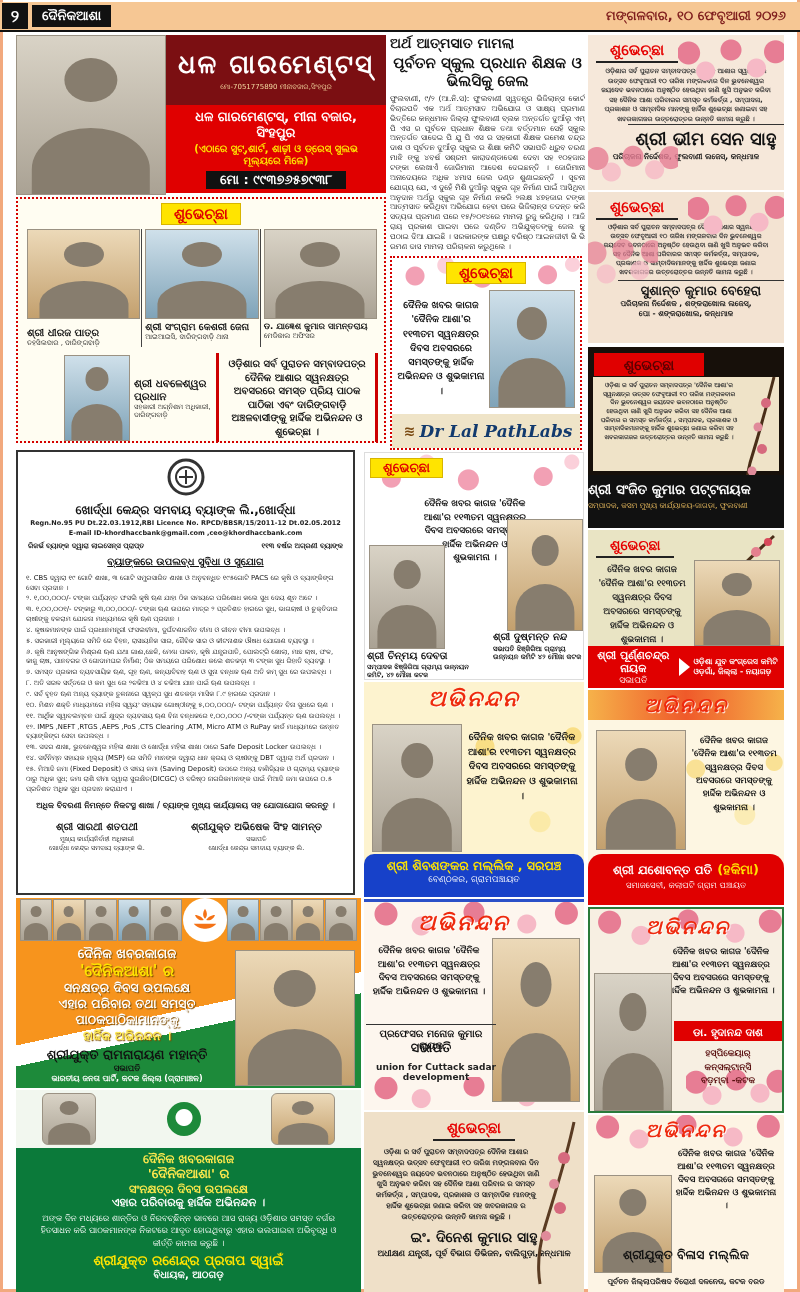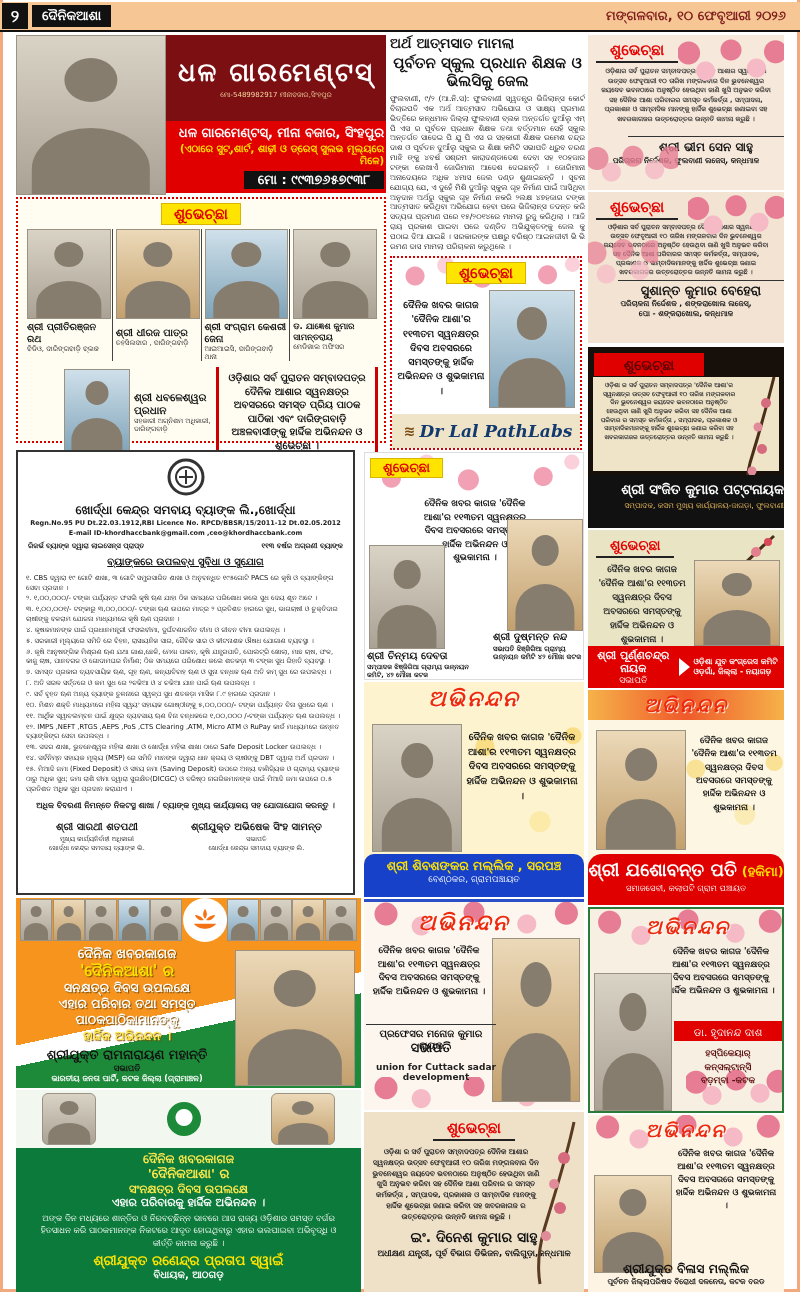--- a/index.html
+++ b/index.html
@@ -62,21 +62,21 @@
   .sig{display:flex;justify-content:space-around;}
   .sig .sname{font-weight:bold;font-size:10px;}
   .sig .srole{font-size:6.5px;text-align:center;}
   
   .kicker{font-weight:bold;font-size:14px;}
   .headline{font-weight:bold;font-size:15px;text-align:center;margin:2px 0 4px;}
   .body-text{font-size:7.6px;line-height:1.3;text-align:justify;}
   
   .redband{background:#e00000;color:#fff;}
   .blueband{background:#1741c9;color:#fff;text-align:center;}
-  .blackband{background:#111;color:#fff;text-align:right;}
+  .blackband{background:#111;color:#fff;text-align:left;}
   .arrow-right{width:0;height:0;border-top:9px solid transparent;border-bottom:9px solid transparent;
                border-left:11px solid #fff;}
   .lotus-circle{background:#fff;border-radius:50%;display:flex;align-items:center;justify-content:center;}
   .leader{width:30px;height:40px;}
   .helix{color:#7a4a12;font-weight:bold;font-size:14px;letter-spacing:-2px;}
   .pathlabs-brand{font-family:"DejaVu Serif","Liberation Serif",serif;font-style:italic;font-weight:bold;
                   font-size:17px;color:#123a6e;}
 </style>
 </head>
 <body>
@@ -91,40 +91,35 @@
     <div class="pgnum">୨</div>
     <div class="masthead">ଦୈନିକଆଶା</div>
     <div class="hdate">ମଙ୍ଗଳବାର, ୧୦ ଫେବୃଆରୀ ୨୦୨୬</div>
   </div>
 
   <div class="abs" style="left:16px;top:35px;width:370px;height:158px;display:flex;">
     <div class="photo" style="width:148px;height:158px;"></div>
     <div style="flex:1;display:flex;flex-direction:column;">
       <div style="background:#7b0f12;color:#fff;text-align:center;flex:1;display:flex;flex-direction:column;justify-content:center;">
         <div style="font-weight:bold;font-size:26px;letter-spacing:2px;">ଧଳ ଗାରମେଣ୍ଟସ୍</div>
-        <div style="font-size:7px;color:#f4d9a0;margin-top:3px;">ମୋ-5489982917    ମୀନାବଜାର,ସିଂହପୁର</div>
-      </div>
-      <div class="redband" style="padding:4px 2px;text-align:right;">
+        <div style="font-size:7px;color:#f4d9a0;margin-top:3px;">ମୋ-7051775890    ମୀନାବଜାର,ସିଂହପୁର</div>
+      </div>
+      <div class="redband" style="padding:4px 10px;text-align:center;">
         <div style="font-weight:bold;font-size:13px;">ଧଳ ଗାରମେଣ୍ଟସ୍, ମୀନା ବଜାର, ସିଂହପୁର</div>
         <div style="color:#ffe400;font-weight:bold;font-size:10px;margin:2px 0;">(ଏଠାରେ ସୁଟ୍,ଶାର୍ଟ, ଶାଢ଼ୀ ଓ ଡ୍ରେସ୍ ସୁଲଭ ମୂଲ୍ୟରେ ମିଳେ)</div>
         <div style="background:#111;color:#fff;font-weight:bold;font-size:13px;display:inline-block;padding:1px 14px;">ମୋ : ୯୯୩୭୬୫୭୯୩୮</div>
       </div>
     </div>
   </div>
 
   <div class="abs dotted" style="left:16px;top:197px;width:370px;height:246px;padding:4px 6px;">
     <div style="text-align:center;">
       <span class="chip">ଶୁଭେଚ୍ଛା</span>
     </div>
     <div style="display:flex;margin-top:4px;">
-      <div style="flex:1;border-right:1px solid #444;padding:0 3px;text-align:left;">
-        <div class="photo" style="width:100%;height:88px;"></div>
-        <div style="font-weight:bold;font-size:9.5px;margin-top:2px;">ଶ୍ରୀ ପ୍ରୀତିରଞ୍ଜନ ରଥ</div>
-        <div style="font-size:7px;">ବିଡିଓ, ଦାରିଙ୍ଗବାଡ଼ି ବ୍ଲକ</div>
-      </div>
       <div style="flex:1;border-right:1px solid #444;padding:0 3px;">
         <div class="photo warm" style="width:100%;height:88px;"></div>
         <div style="font-weight:bold;font-size:10px;margin-top:8px;">ଶ୍ରୀ ଧୀରଜ ପାତ୍ର</div>
         <div style="font-size:7px;">ତହସିଲଦାର , ଦାରିଙ୍ଗବାଡ଼ି</div>
       </div>
       <div style="flex:1;border-right:1px solid #444;padding:0 3px;">
         <div class="photo blue" style="width:100%;height:88px;"></div>
         <div style="font-weight:bold;font-size:9.5px;margin-top:2px;">ଶ୍ରୀ ସଂଗ୍ରାମ କେଶରୀ ଜେନା</div>
         <div style="font-size:7px;">ଆଇଆଇସି, ଦାରିଙ୍ଗବାଡ଼ି ଥାନା</div>
       </div>
@@ -313,21 +308,21 @@
     <div style="text-align:center;font-weight:bold;font-size:8.5px;margin-top:2px;">ଅଧୀକ୍ଷଣ ଯନ୍ତ୍ରୀ, ପୂର୍ବ ବିଭାଗ ଡିଭିଜନ, ବାଲିଗୁଡ଼ା,କନ୍ଧମାଳ</div>
   </div>
 
   <div class="abs" style="left:588px;top:35px;width:196px;height:155px;background:#f6e8da;overflow:hidden;">
     <div class="deco petals-rose" style="left:90px;top:0;width:106px;height:60px;"></div>
     <div class="deco petals-rose" style="left:0;top:110px;width:90px;height:45px;opacity:.8;"></div>
     <div style="margin:5px 0 0 8px;">
       <span class="red-title">ଶୁଭେଚ୍ଛା</span>
     </div>
     <div style="margin:4px 10px 0;font-size:6.6px;font-weight:bold;text-align:center;line-height:1.45;color:#333;">ଓଡ଼ିଶାର ସର୍ବ ପୁରାତନ ସମ୍ବାଦପତ୍ର ଦୈନିକ ଆଶାର ସ୍ୱନକ୍ଷତ୍ର ଉତ୍ସବ ଫେବୃଆରୀ ୧୦ ତାରିଖ ମଙ୍ଗଳବାର ଦିନ ଭୁବନେଶ୍ୱର ଜୟଦେବ ଭବନଠାରେ ଅନୁଷ୍ଠିତ ହେଉଥିବା ଜାଣି ଖୁସି ଅନୁଭବ କରିବା ସହ ଦୈନିକ ଆଶା ପରିବାରର ସମସ୍ତ କର୍ମକର୍ତ୍ତା , ସମ୍ପାଦନା, ପ୍ରକାଶନ ଓ ସାମ୍ବାଦିକ ମାନଙ୍କୁ ହାର୍ଦ୍ଦିକ ଶୁଭେଚ୍ଛା ଜଣାଇବା ସହ ଖବରକାଗଜର ଉତ୍ତରୋତ୍ତର ଉନ୍ନତି କାମନା କରୁଛି ।</div>
-    <div style="text-align:center;font-weight:bold;font-size:12px;margin-top:12px;border-top:1px solid #333;padding-top:3px;margin-left:40px;">ଶ୍ରୀ ଭୀମ ସେନ ସାହୁ</div>
+    <div style="text-align:center;font-weight:bold;font-size:18px;margin-top:0;border-top:1px solid #333;padding-top:3px;margin-left:40px;">ଶ୍ରୀ ଭୀମ ସେନ ସାହୁ</div>
     <div style="text-align:center;font-weight:bold;font-size:7.5px;margin-top:2px;">ପରିଚାଳନା ନିର୍ଦ୍ଦେଶକ, ଫୁଲବାଣୀ ଲଜେସ୍, କନ୍ଧମାଳ</div>
   </div>
 
   <div class="abs" style="left:588px;top:192px;width:196px;height:151px;background:#f3e3d2;overflow:hidden;">
     <div class="deco petals-rose" style="left:100px;top:0;width:96px;height:55px;"></div>
     <div class="deco petals-rose" style="left:0;top:40px;width:70px;height:70px;opacity:.7;"></div>
     <div style="margin:5px 0 0 8px;">
       <span class="red-title">ଶୁଭେଚ୍ଛା</span>
     </div>
     <div style="margin:3px 12px 0;font-size:6.4px;font-weight:bold;text-align:center;line-height:1.4;color:#333;">ଓଡ଼ିଶାର ସର୍ବ ପୁରାତନ ସମ୍ବାଦପତ୍ର ଦୈନିକ ଆଶାର ସ୍ୱନକ୍ଷତ୍ର ଉତ୍ସବ ଫେବୃଆରୀ ୧୦ ତାରିଖ ମଙ୍ଗଳବାର ଦିନ ଭୁବନେଶ୍ୱର ଜୟଦେବ ଭବନଠାରେ ଅନୁଷ୍ଠିତ ହେଉଥିବା ଜାଣି ଖୁସି ଅନୁଭବ କରିବା ସହ ଦୈନିକ ଆଶା ପରିବାରର ସମସ୍ତ କର୍ମକର୍ତ୍ତା, ସମ୍ପାଦକ, ପ୍ରକାଶକ ଓ ସାମ୍ବାଦିକମାନଙ୍କୁ ହାର୍ଦ୍ଦିକ ଶୁଭେଚ୍ଛା ଜଣାଇ ଖବରକାଗଜର ଉତ୍ତରୋତ୍ତର ଉନ୍ନତି କାମନା କରୁଛି ।</div>
@@ -381,43 +376,43 @@
 
   <div class="abs" style="left:588px;top:690px;width:196px;height:215px;background:#fdf6e2;overflow:hidden;">
     <div class="deco petals-yellow" style="left:0;top:40px;width:196px;height:130px;opacity:.5;"></div>
     <div style="background:linear-gradient(90deg,#f6b24a,#ef5a2a,#f6b24a);height:30px;text-align:center;">
       <span class="script-title" style="font-size:20px;line-height:30px;">ଅଭିନନ୍ଦନ</span>
     </div>
     <div class="photo warm" style="position:absolute;left:8px;top:40px;width:88px;height:118px;"></div>
     <div style="position:absolute;left:102px;top:44px;width:88px;font-weight:bold;font-size:8.6px;text-align:center;line-height:1.55;">ଦୈନିକ ଖବର କାଗଜ 'ଦୈନିକ ଆଶା'ର ୧୧୩ତମ ସ୍ୱନକ୍ଷତ୍ର ଦିବସ ଅବସରରେ ସମସ୍ତଙ୍କୁ ହାର୍ଦ୍ଦିକ ଅଭିନନ୍ଦନ ଓ ଶୁଭକାମନା ।</div>
     <div class="redband" style="position:absolute;left:0;top:164px;width:196px;height:51px;text-align:center;border-radius:14px 14px 0 0;">
       <div style="margin-top:5px;">
-        <span style="font-weight:bold;font-size:18px;">ଶ୍ରୀ ଯଶୋବନ୍ତ ପତି</span>
+        <span style="font-weight:bold;font-size:12px;">ଶ୍ରୀ ଯଶୋବନ୍ତ ପତି</span>
         <span style="font-weight:bold;font-size:13px;color:#ffe400;">(ହକିମା)</span>
       </div>
       <div style="font-size:8.5px;margin-top:2px;">ସମାଜସେବୀ, କଲାପଟି ଗ୍ରାମ ପଞ୍ଚାୟତ</div>
     </div>
   </div>
 
   <div class="abs" style="left:588px;top:907px;width:196px;height:206px;background:#f7efe2;border:2px solid #2a7a3a;overflow:hidden;">
     <div class="deco petals-rose" style="left:0;top:0;width:196px;height:44px;"></div>
     <div class="deco petals-rose" style="left:96px;top:160px;width:100px;height:44px;"></div>
     <div class="script-title" style="position:absolute;left:0;top:6px;width:196px;text-align:center;font-size:20px;">ଅଭିନନ୍ଦନ</div>
     <div style="position:absolute;left:72px;top:36px;width:118px;font-weight:bold;font-size:8.6px;text-align:center;line-height:1.5;">ଦୈନିକ ଖବର କାଗଜ 'ଦୈନିକ ଆଶା'ର ୧୧୩ତମ ସ୍ୱନକ୍ଷତ୍ର ଦିବସ ଅବସରରେ ସମସ୍ତଙ୍କୁ ହାର୍ଦ୍ଦିକ ଅଭିନନ୍ଦନ ଓ ଶୁଭକାମନା ।</div>
     <div class="photo" style="position:absolute;left:4px;top:64px;width:76px;height:136px;"></div>
     <div class="redband" style="position:absolute;left:84px;top:112px;width:108px;height:20px;text-align:center;">
-      <span style="font-weight:normal;font-size:10.5px;line-height:20px;">ଡା. ହୃଦାନନ୍ଦ ଦାଶ</span>
+      <span style="font-weight:bold;font-size:10.5px;line-height:20px;">ଡା. ହୃଦାନନ୍ଦ ଦାଶ</span>
     </div>
     <div class="pre" style="position:absolute;left:84px;top:138px;width:108px;font-weight:bold;font-size:9px;text-align:center;color:#5a1010;line-height:1.5;">ହସ୍ପିକେୟାର୍
 କନ୍ସଲ୍ଟାନ୍ସି
 ବଡ଼ମ୍ବା -କଟକ</div>
   </div>
 
   <div class="abs" style="left:588px;top:1115px;width:196px;height:177px;background:#fdf4e4;overflow:hidden;">
     <div class="deco petals-rose" style="left:0;top:0;width:196px;height:40px;"></div>
     <div class="script-title" style="position:absolute;left:0;top:4px;width:196px;text-align:center;font-size:19px;">ଅଭିନନ୍ଦନ</div>
     <div style="position:absolute;left:86px;top:32px;width:104px;font-weight:bold;font-size:8.6px;text-align:center;line-height:1.5;">ଦୈନିକ ଖବର କାଗଜ 'ଦୈନିକ ଆଶା'ର ୧୧୩ତମ ସ୍ୱନକ୍ଷତ୍ର ଦିବସ ଅବସରରେ ସମସ୍ତଙ୍କୁ ହାର୍ଦ୍ଦିକ ଅଭିନନ୍ଦନ ଓ ଶୁଭକାମନା ।</div>
     <div class="photo warm" style="position:absolute;left:6px;top:60px;width:76px;height:96px;"></div>
-    <div style="position:absolute;left:0;top:146px;width:196px;text-align:center;font-weight:bold;font-size:12.5px;">ଶ୍ରୀଯୁକ୍ତ ବିଳାସ ମଲ୍ଲିକ</div>
+    <div style="position:absolute;left:0;top:132px;width:196px;text-align:center;font-weight:bold;font-size:12.5px;">ଶ୍ରୀଯୁକ୍ତ ବିଳାସ ମଲ୍ଲିକ</div>
     <div style="position:absolute;left:0;top:162px;width:196px;text-align:center;font-weight:bold;font-size:7.5px;">ପୂର୍ବତନ ଜିଲ୍ଲାପରିଷଦ ବିରୋଧୀ ଦଳନେତା, କଟକ ବରଡ</div>
   </div>
 
 </div>
 
 </body></html>

